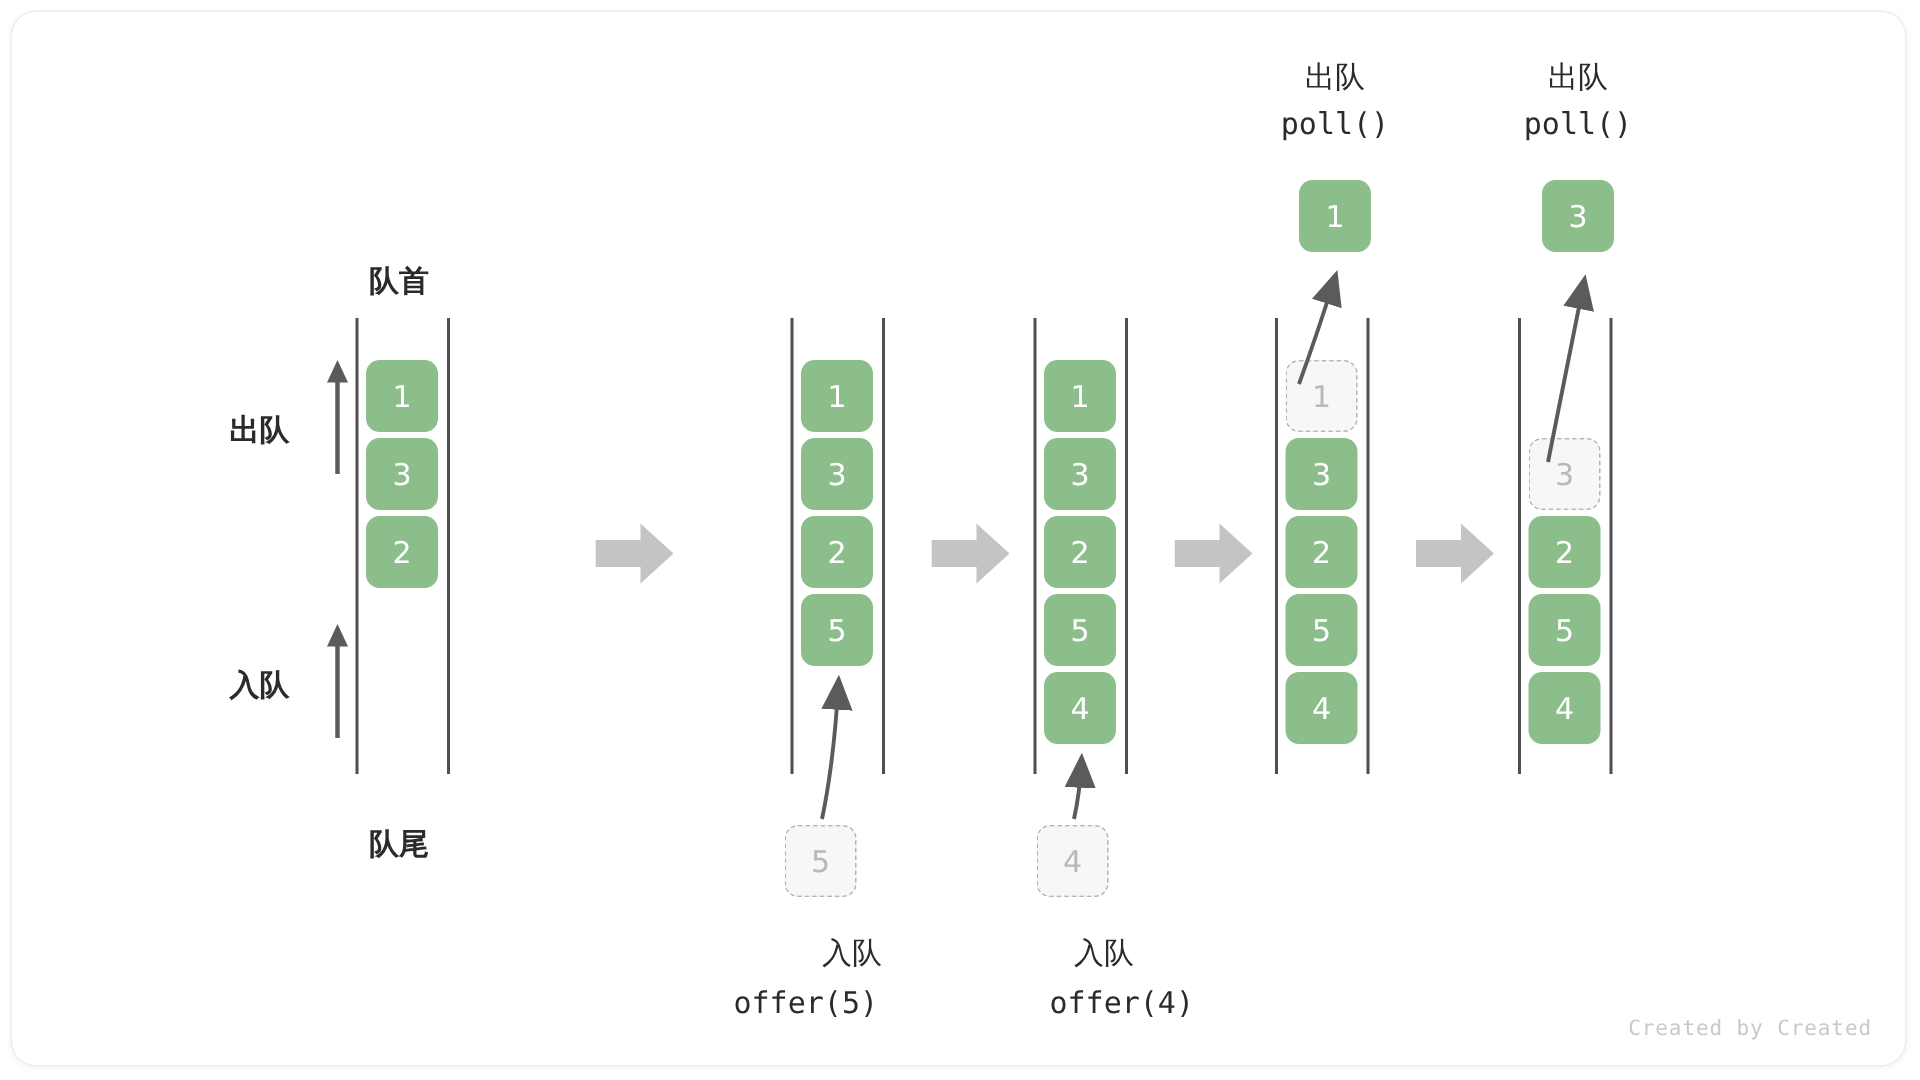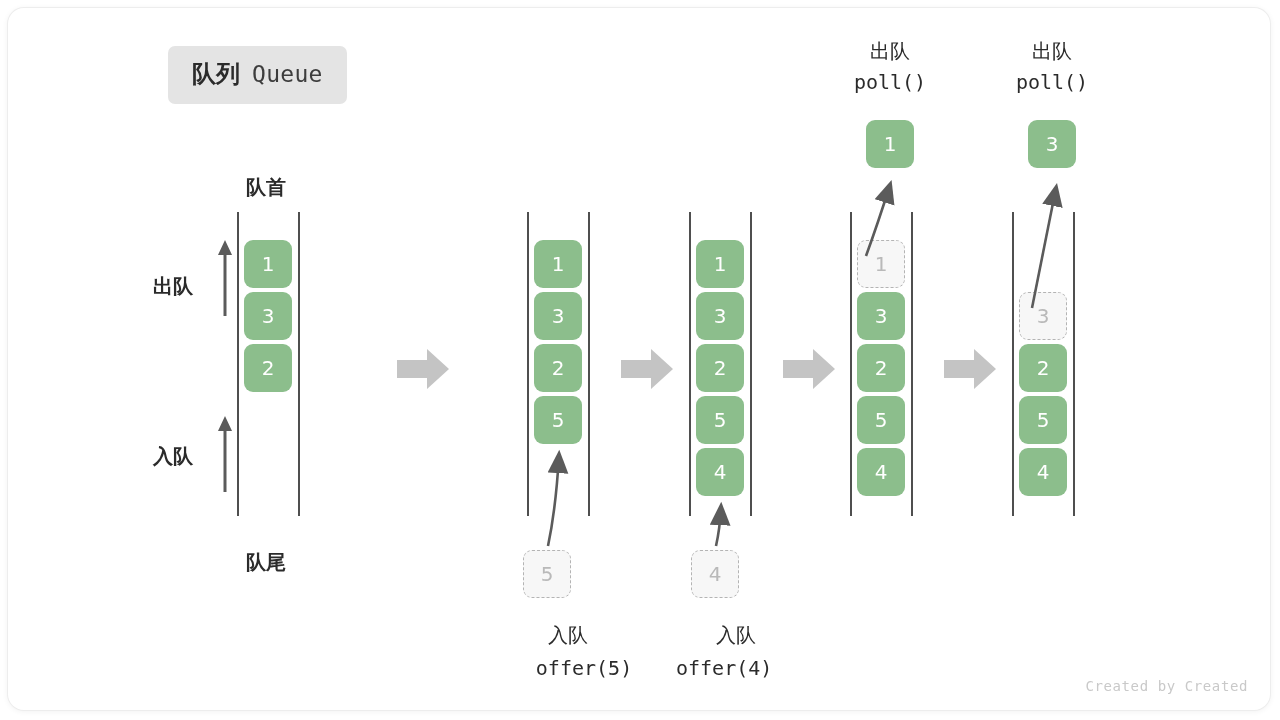--- a/index.html
+++ b/index.html
@@ -81,24 +81,20 @@
     font-family:"DejaVu Sans Mono","Liberation Mono",monospace;
     font-size:14px;color:#c9c9c9;letter-spacing:0.6px;white-space:nowrap;
   }
 </style>
 </head>
 <body>
 
 <div class="card">
  <div class="stage">
 
-  <div class="title-badge">
-    <span class="title-cn">队列</span>
-    <span class="title-en">Queue</span>
-  </div>
 
   <div class="lbl lbl-bold" style="left:238px;top:166px;">队首</div>
   <div class="lbl lbl-bold" style="left:238px;top:541px;">队尾</div>
   <div class="lbl lbl-bold" style="left:145px;top:265px;">出队</div>
   <div class="lbl lbl-bold" style="left:145px;top:435px;">入队</div>
 
   <div class="dirarrow" style="left:206px;top:232px;">
     <svg width="22" height="76" viewBox="0 0 22 76">
       <line x1="11" y1="76" x2="11" y2="12" stroke="#5b5b5b" stroke-width="3"></line>
       <polygon points="11,0 4,15 18,15" fill="#5b5b5b"></polygon>
@@ -127,42 +123,42 @@
 
   <div>
     <div class="rail" style="left:519px;top:204px;height:304px;"></div>
     <div class="rail" style="left:580px;top:204px;height:304px;"></div>
     <div class="box filled" style="left:526px;top:232px;">1</div>
     <div class="box filled" style="left:526px;top:284px;">3</div>
     <div class="box filled" style="left:526px;top:336px;">2</div>
     <div class="box filled" style="left:526px;top:388px;">5</div>
     <div class="box ghost" style="left:515px;top:542px;">5</div>
     <div class="lbl lbl-op" style="left:500px;top:612px;width:120px;">入队</div>
-    <div class="lbl" style="left:516px;top:648px;width:120px;text-align:center;">
+    <div class="lbl" style="left:481px;top:648px;width:120px;text-align:left;">
       <span class="mono">offer(</span><span class="mono num">5</span><span class="mono">)</span>
     </div>
   </div>
 
   <div class="bigarrow" style="left:613px;top:339px;">
     <svg width="52" height="44" viewBox="0 0 52 44">
       <polygon points="0,13 30,13 30,2 52,22 30,42 30,31 0,31" fill="#c4c4c4"></polygon>
     </svg>
   </div>
 
   <div>
     <div class="rail" style="left:681px;top:204px;height:304px;"></div>
     <div class="rail" style="left:742px;top:204px;height:304px;"></div>
     <div class="box filled" style="left:688px;top:232px;">1</div>
     <div class="box filled" style="left:688px;top:284px;">3</div>
     <div class="box filled" style="left:688px;top:336px;">2</div>
     <div class="box filled" style="left:688px;top:388px;">5</div>
     <div class="box filled" style="left:688px;top:440px;">4</div>
     <div class="box ghost" style="left:683px;top:542px;">4</div>
     <div class="lbl lbl-op" style="left:668px;top:612px;width:120px;">入队</div>
-    <div class="lbl" style="left:668px;top:648px;width:120px;text-align:left;">
+    <div class="lbl" style="left:668px;top:648px;width:120px;text-align:right;">
       <span class="mono">offer(</span><span class="mono num">4</span><span class="mono">)</span>
     </div>
   </div>
 
   <div class="bigarrow" style="left:775px;top:339px;">
     <svg width="52" height="44" viewBox="0 0 52 44">
       <polygon points="0,13 30,13 30,2 52,22 30,42 30,31 0,31" fill="#c4c4c4"></polygon>
     </svg>
   </div>
 

